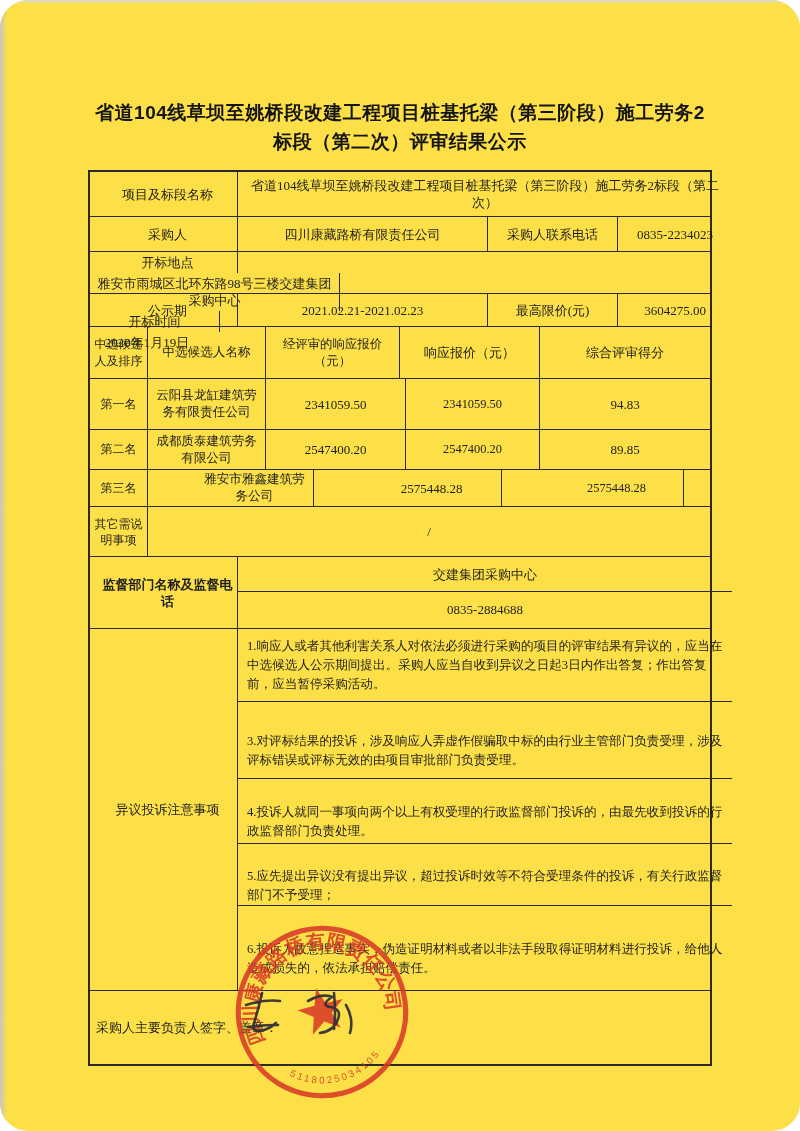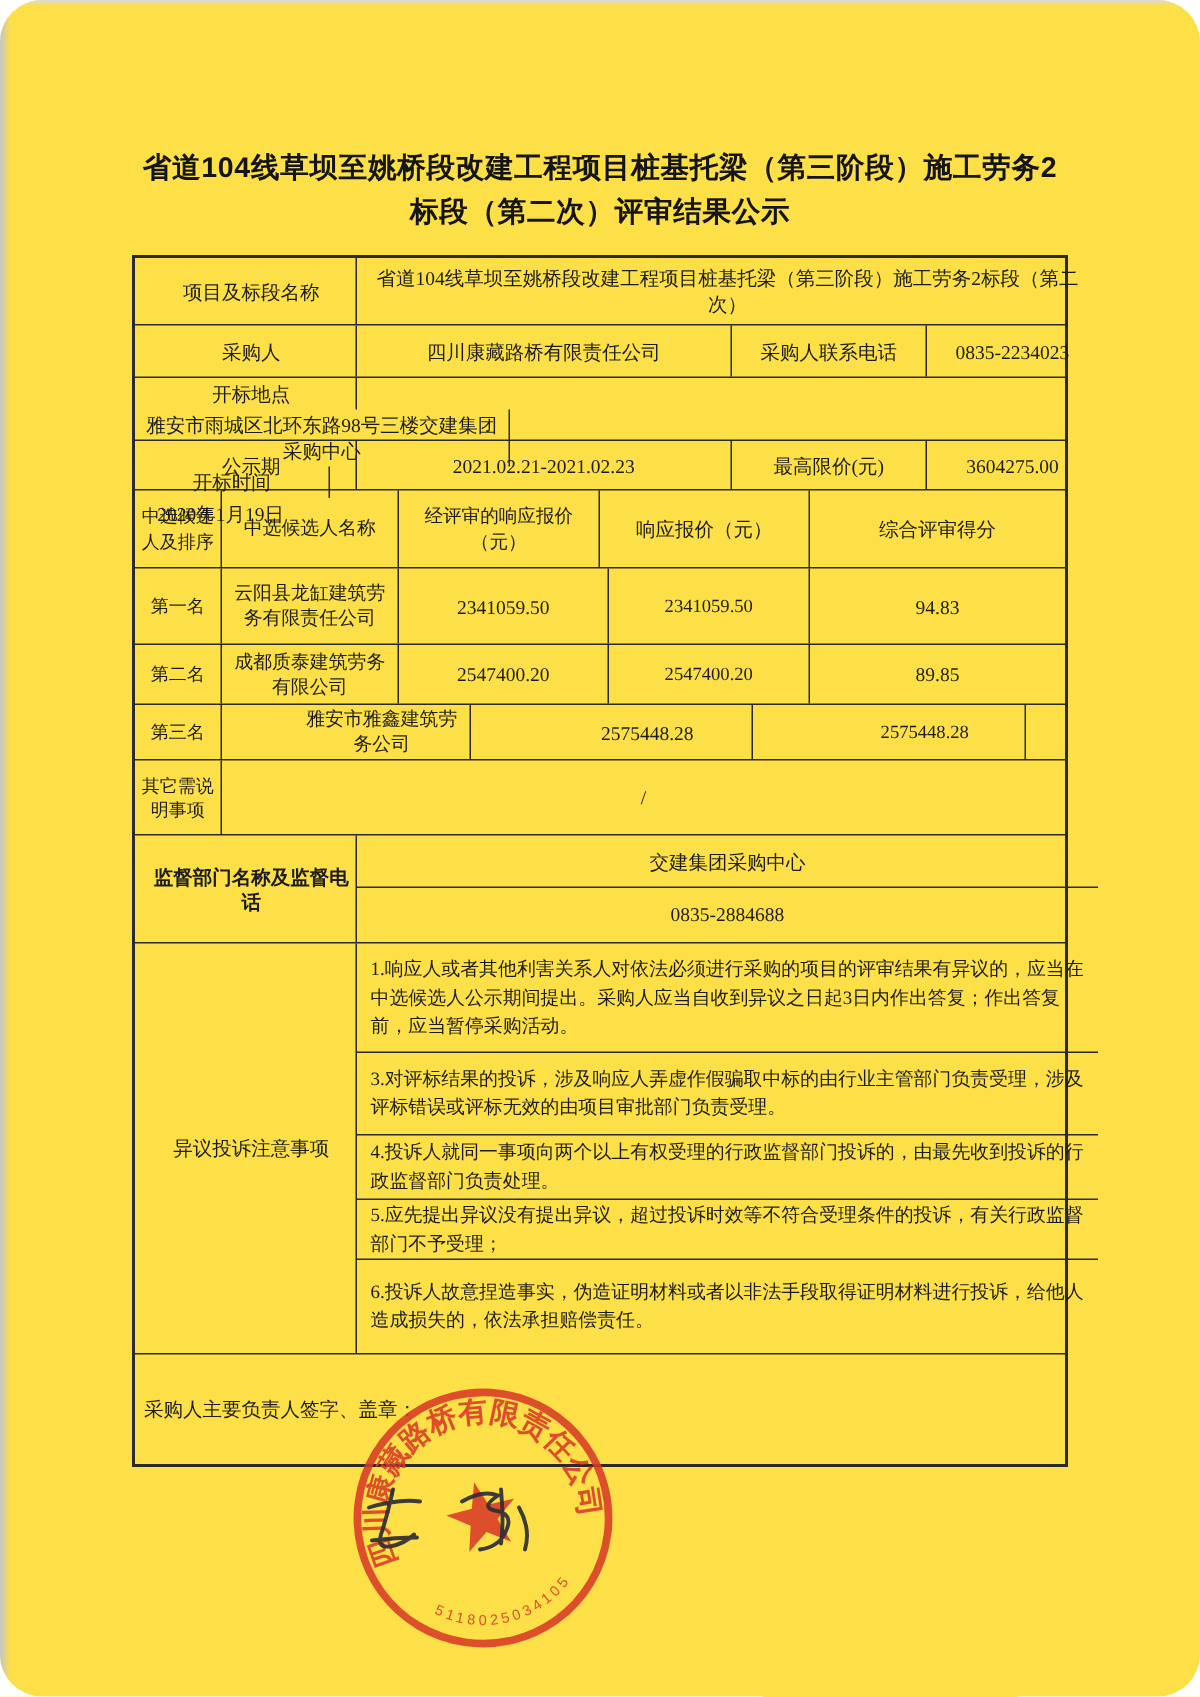--- a/index.html
+++ b/index.html
@@ -145,21 +145,21 @@
     <div class="row h-sv">
       <div class="cell wA" style="font-weight:bold;">监督部门名称及监督电话</div>
       <div class="cell stack" style="width:494px;">
         <div class="subcell sv-sub">交建集团采购中心</div>
         <div class="subcell sv-sub">0835-2884688</div>
       </div>
     </div>
 
     <div class="row">
       <div class="cell wA">异议投诉注意事项</div>
-      <div class="cell stack" style="width:494px;">
+      <div class="cell stack" style="width:494px;gap:22px;">
         <div class="subcell note h-i1">1.响应人或者其他利害关系人对依法必须进行采购的项目的评审结果有异议的，应当在中选候选人公示期间提出。采购人应当自收到异议之日起3日内作出答复；作出答复前，应当暂停采购活动。</div>
         <div class="subcell note h-i3">3.对评标结果的投诉，涉及响应人弄虚作假骗取中标的由行业主管部门负责受理，涉及评标错误或评标无效的由项目审批部门负责受理。</div>
         <div class="subcell note h-i4">4.投诉人就同一事项向两个以上有权受理的行政监督部门投诉的，由最先收到投诉的行政监督部门负责处理。</div>
         <div class="subcell note h-i5">5.应先提出异议没有提出异议，超过投诉时效等不符合受理条件的投诉，有关行政监督部门不予受理；</div>
         <div class="subcell note h-i6">6.投诉人故意捏造事实，伪造证明材料或者以非法手段取得证明材料进行投诉，给他人造成损失的，依法承担赔偿责任。</div>
       </div>
     </div>
 
     <div class="row h-sg">
       <div class="cell sig-row" style="width:620px;">采购人主要负责人签字、盖章：</div>

